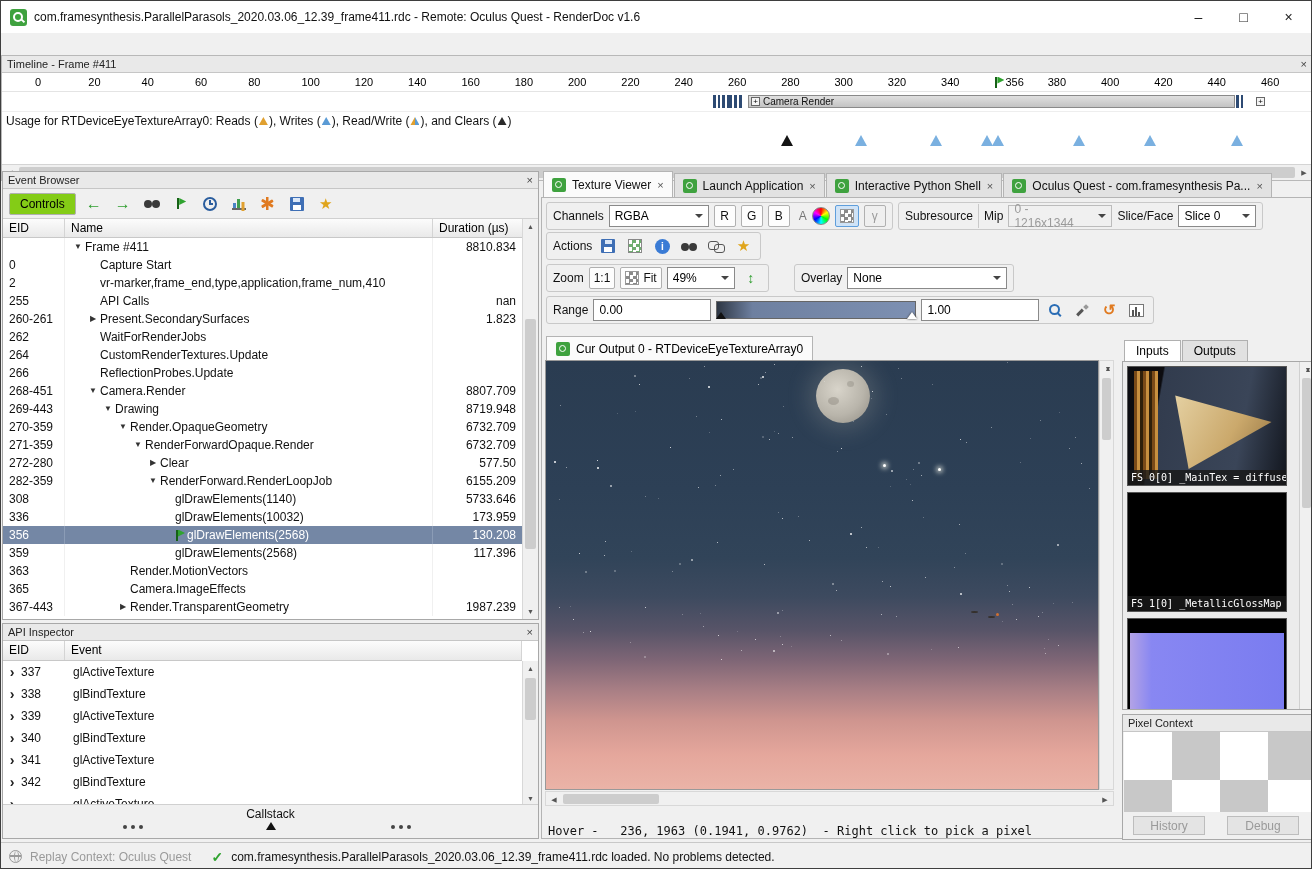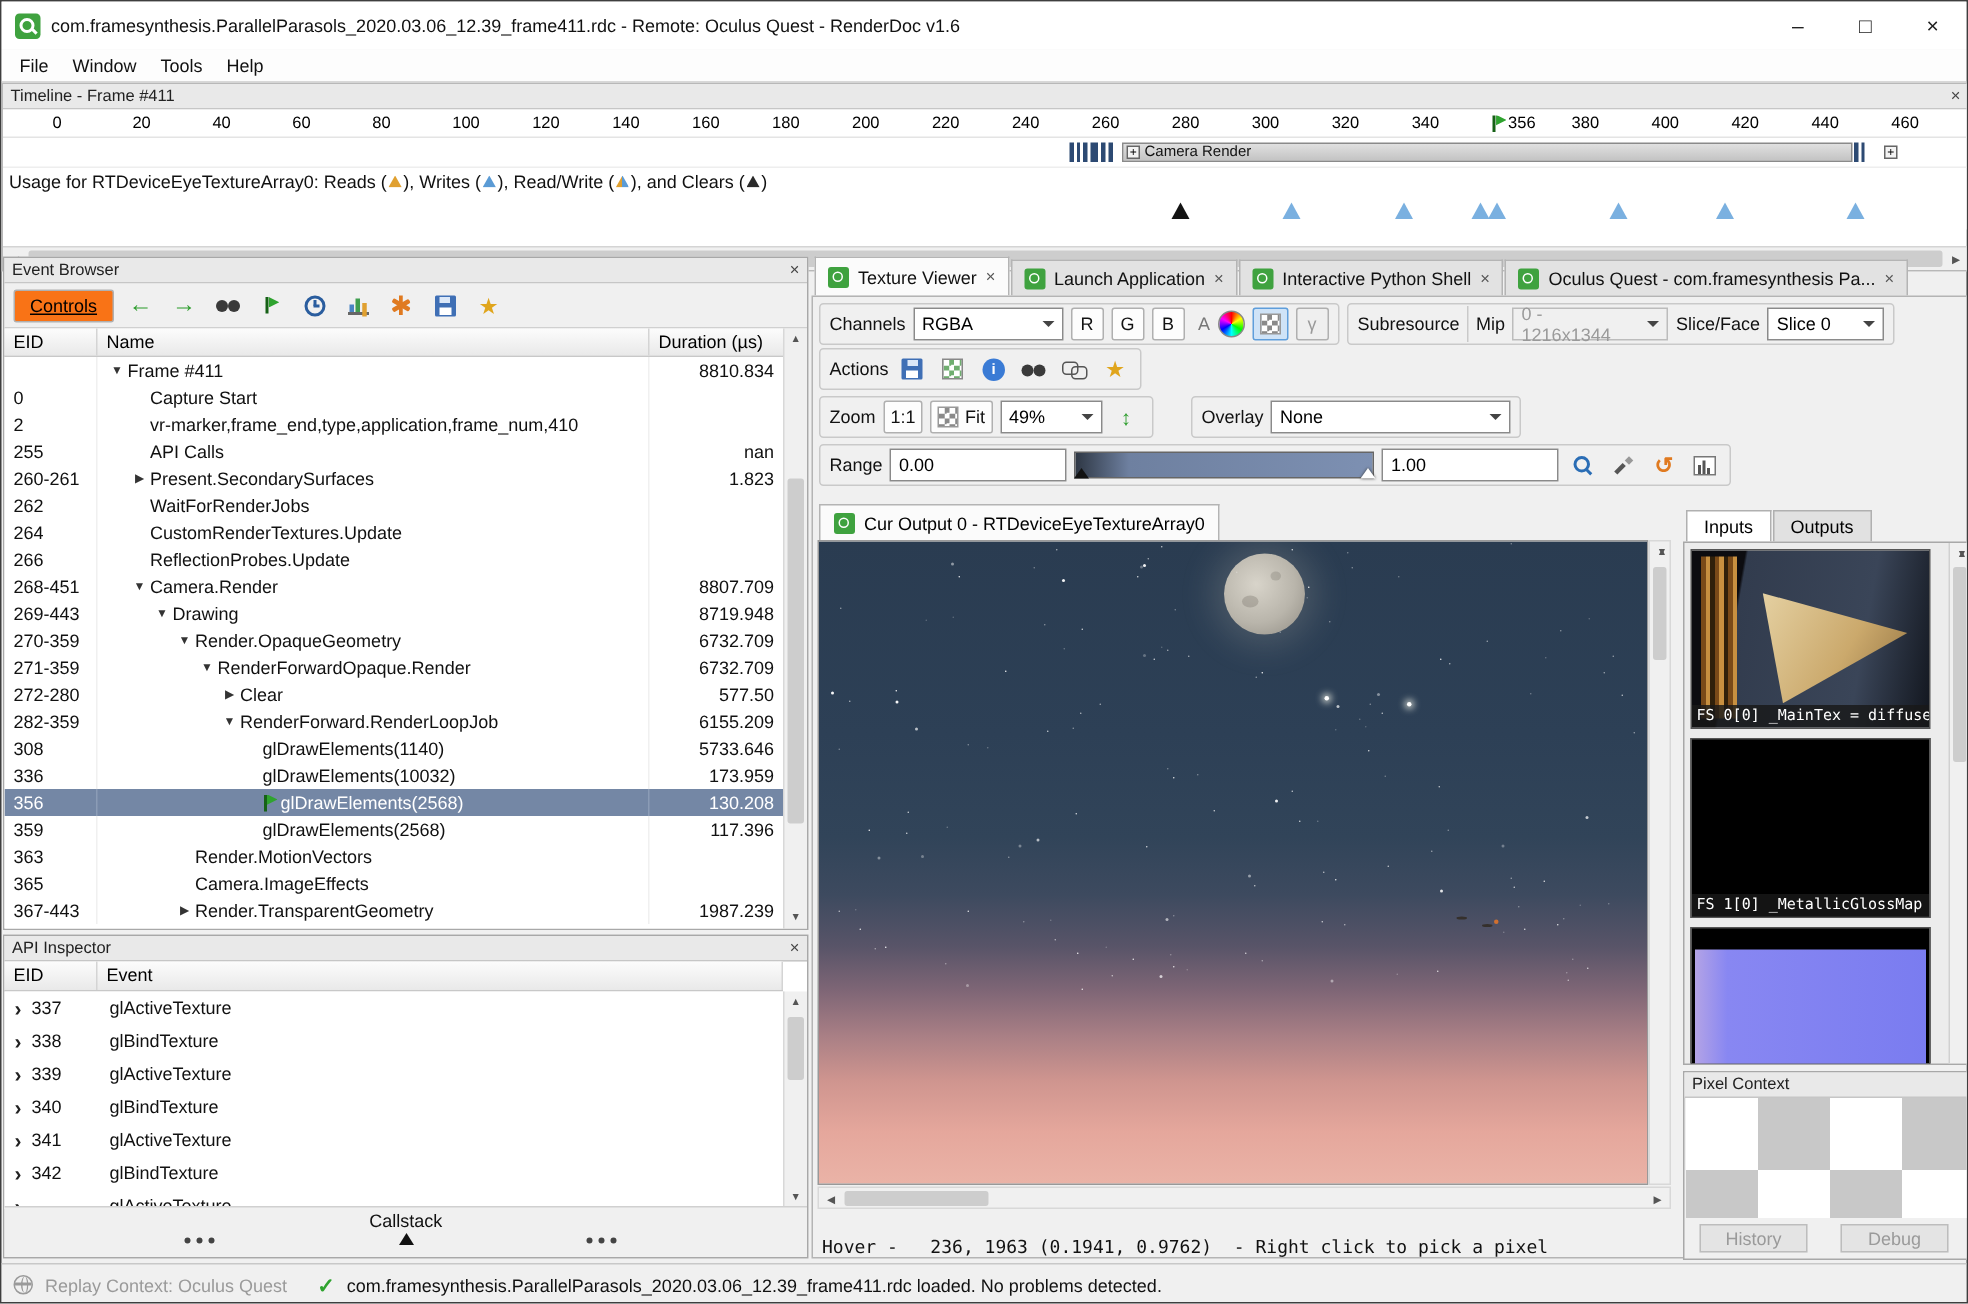--- a/index.html
+++ b/index.html
@@ -49,21 +49,21 @@
 .umark{position:absolute;top:5px;width:0;height:0;border-left:6px solid transparent;border-right:6px solid transparent;border-bottom:11px solid #7ab0e0;}
 .umark.clear{border-bottom-color:#141414;}
 .tl-scroll{position:absolute;left:0;bottom:0;right:0;height:16px;background:#f0f0f0;border-top:1px solid #d4d4d4;}
 .sb-ar{position:absolute;left:0;top:0;width:16px;height:15px;font-size:7px;color:#555;display:flex;align-items:center;justify-content:center;}
 .sb-ar-r{left:auto;right:0;}
 .tl-thumb{position:absolute;left:17px;right:17px;top:2px;height:11px;background:#cdcdcd;border-radius:2px;}
 
 
 .event-browser{position:absolute;left:1px;top:170px;width:537px;height:449px;background:#fff;border:1px solid #a8a8a8;}
 .eb-controls{position:absolute;left:0;top:17px;right:0;height:30px;background:#f0f0f0;border-bottom:1px solid #d0d0d0;display:flex;align-items:center;gap:7px;padding:0 6px;}
-.ctrl-chip{height:22px;border:1px solid #b0b0b0;background:#f97316;border-radius:2px;display:flex;align-items:center;padding:0 10px;text-decoration:underline;}
+.ctrl-chip{height:22px;border:1px solid #b0b0b0;background:#84cc16;border-radius:2px;display:flex;align-items:center;padding:0 10px;}
 .icon-btn{width:22px;height:22px;display:flex;align-items:center;justify-content:center;}
 .green-arrow{color:#2f9e2f;font-size:16px;font-weight:bold;}
 .binoc{width:16px;height:11px;position:relative;}
 .binoc::before,.binoc::after{content:"";position:absolute;top:2px;width:8px;height:8px;border-radius:50%;background:#3a3a3a;}
 .binoc::after{right:0;}
 .clock{width:14px;height:14px;border:2px solid #2a5d9e;border-radius:50%;position:relative;}
 .clock::before{content:"";position:absolute;left:4px;top:1px;width:2px;height:4px;background:#2a5d9e;}
 .clock::after{content:"";position:absolute;left:4px;top:4px;width:4px;height:2px;background:#2a5d9e;}
 .chart{width:14px;height:13px;position:relative;border-bottom:2px solid #666;}
 .chart::before{content:"";position:absolute;bottom:0;left:1px;width:3px;height:5px;background:#4a84c4;}
@@ -201,26 +201,20 @@
   <div class="titlebar">
     <span class="rd-icon"></span>
     <span class="title-text">com.framesynthesis.ParallelParasols_2020.03.06_12.39_frame411.rdc - Remote: Oculus Quest - RenderDoc v1.6</span>
     <div class="win-ctrls">
       <div class="win-btn">–</div>
       <div class="win-btn">□</div>
       <div class="win-btn">×</div>
     </div>
   </div>
 
-  <div class="menubar">
-      <div class="menu-item">File</div>
-      <div class="menu-item">Window</div>
-      <div class="menu-item">Tools</div>
-      <div class="menu-item">Help</div>
-    </div>
 
   <div class="timeline">
     <div class="pnl-hdr">
       <span>Timeline - Frame #411</span>
       <span class="pnl-close">×</span>
     </div>
     <div class="tl-ruler">
       <span class="eid-lbl">EID:</span>
       <div>
           <div class="tick" style="left: 33px;">

